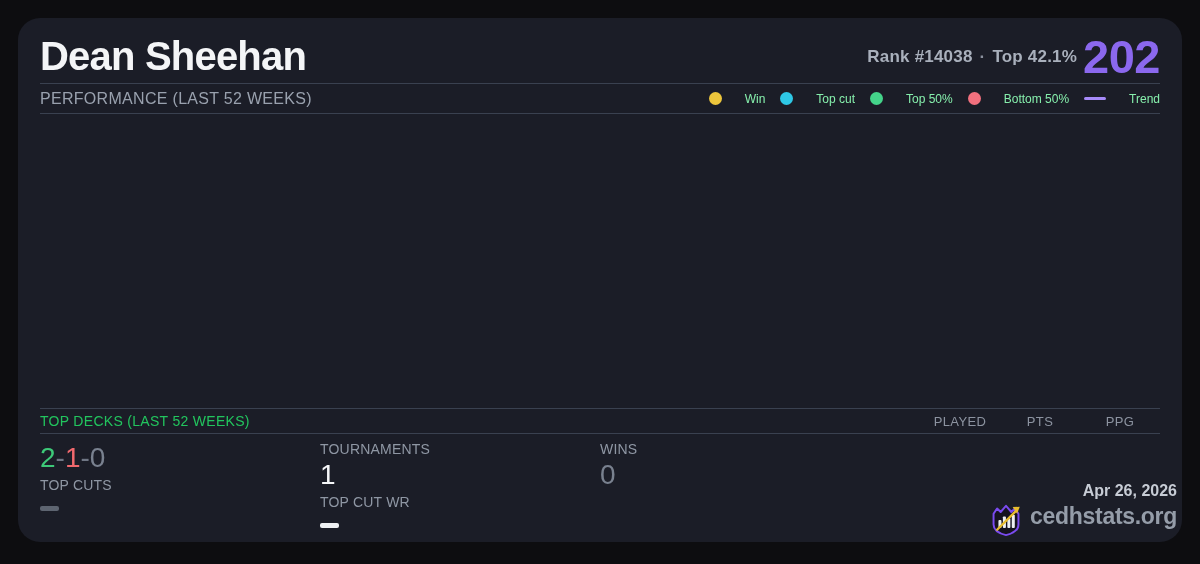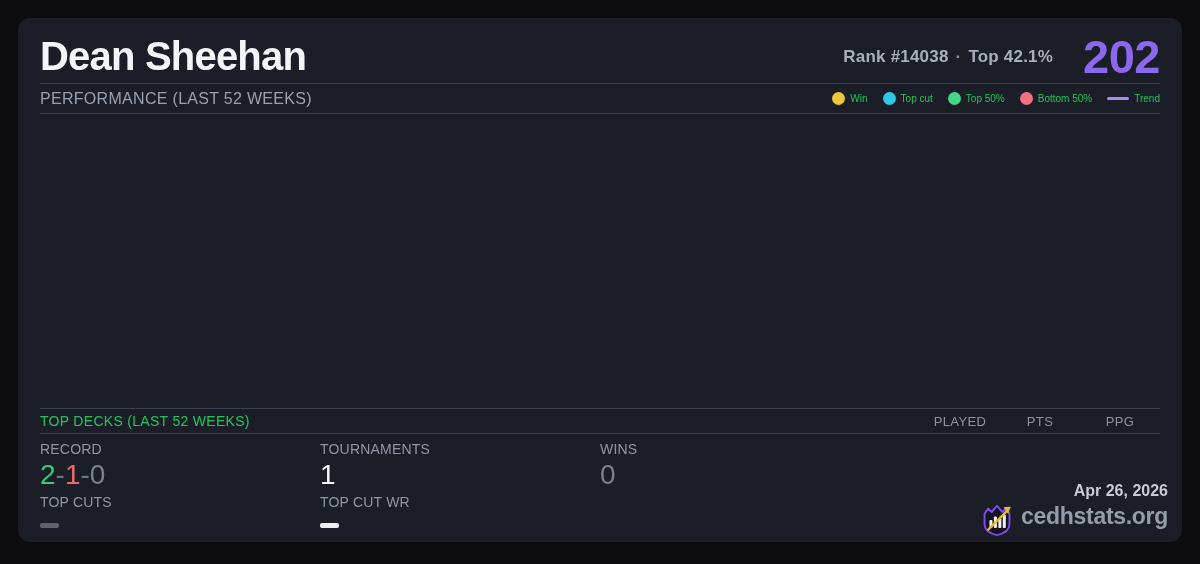--- a/index.html
+++ b/index.html
@@ -1,37 +1,37 @@
 <!DOCTYPE html>
 <html><head>
 <meta charset="utf-8">
 <style>
   * { margin:0; padding:0; box-sizing:border-box; }
   html,body { width:1200px; height:564px; background:#0d0d10; overflow:hidden;
               font-family:"Liberation Sans", sans-serif; }
 
   .card { position:absolute; left:18px; top:18px; width:1164px; height:524px;
-          background:#1b1d27; border-radius:12px; padding:0 22px; }
+          background:#1b1d27; border-radius:22px; padding:0 22px; }
 
   
   .hdr { height:65px; display:flex; align-items:center; justify-content:space-between;
          padding-top:12px; }
   .player-name { font-size:40px; font-weight:700; color:#f4f5f7; letter-spacing:-0.8px; }
-  .hdr-right { display:flex; align-items:center; gap:30px; }
+  .hdr-right { display:flex; align-items:center; gap:6px; }
   .rank-line { font-size:17px; font-weight:600; color:#a9b0bc; letter-spacing:0.2px; }
   .rank-line .sep { margin:0 7px; color:#8b919e; }
   .score { font-size:47px; font-weight:700; color:#8b68ee; letter-spacing:-0.5px; }
 
   .divider { height:0; border-top:1px solid #3a4150; }
 
   
   .perf-hdr { height:29px; display:flex; align-items:center; justify-content:space-between; }
   .section-label { font-size:16px; color:#99a1ae; letter-spacing:0.3px; }
   .legend { display:flex; align-items:center; gap:15px; }
-  .legend-item { display:flex; align-items:center; gap:5px; font-size:10px; color:#22c55e; }
+  .legend-item { display:flex; align-items:center; gap:23px; font-size:12px; color:#86efac; }
   .legend-dot { width:13px; height:13px; border-radius:50%; }
   .dot-win    { background:#edc63c; }
   .dot-topcut { background:#2ec8e6; }
   .dot-top50  { background:#44d48a; }
   .dot-bot50  { background:#f2707e; }
   .legend-line { width:22px; height:3px; border-radius:2px; background:#a78bfa; }
 
   
   .chart-area { height:294px; }
 
@@ -48,21 +48,21 @@
   .v-green { color:#3dc978; }
   .v-red   { color:#f1696e; }
   .v-gray  { color:#79818f; }
   .v-white { color:#f5f6f8; }
   .v-dash-sep { color:#6f7684; }
   .dash-bar { display:inline-block; width:19px; height:5px; border-radius:2px; margin-top:12px; }
   .dash-gray  { background:#5d6470; }
   .dash-white { background:#eef0f3; }
 
   
-  .footer { position:absolute; right:14px; bottom:5px; text-align:right; }
+  .footer { position:absolute; right:5px; bottom:5px; text-align:right; }
   .date { font-size:16px; font-weight:600; color:#c7ccd5; line-height:18px; margin-bottom:3px; }
   .brand { display:flex; align-items:flex-start; justify-content:flex-end; gap:8px; }
   .brand-text { font-size:23px; font-weight:700; color:#959da9; letter-spacing:-0.3px; }
 </style>
 </head>
 <body>
 
 <div class="card">
 
   <div class="hdr">
@@ -116,21 +116,20 @@
       <span class="deck-col">PTS</span>
       <span class="deck-col">PPG</span>
     </div>
   </div>
 
   <div class="divider"></div>
 
   <div class="stats-grid">
 
     <div class="stat-col">
-      <div class="stat-label">RECORD</div>
       <div class="stat-value"><span class="v-green">2</span><span class="v-dash-sep">-</span><span class="v-red">1</span><span class="v-dash-sep">-</span><span class="v-gray">0</span></div>
       <div class="stat-label">TOP CUTS</div>
       <span class="dash-bar dash-gray"></span>
     </div>
 
 
     <div class="stat-col">
       <div class="stat-label">TOURNAMENTS</div>
       <div class="stat-value v-white">1</div>
       <div class="stat-label">TOP CUT WR</div>

